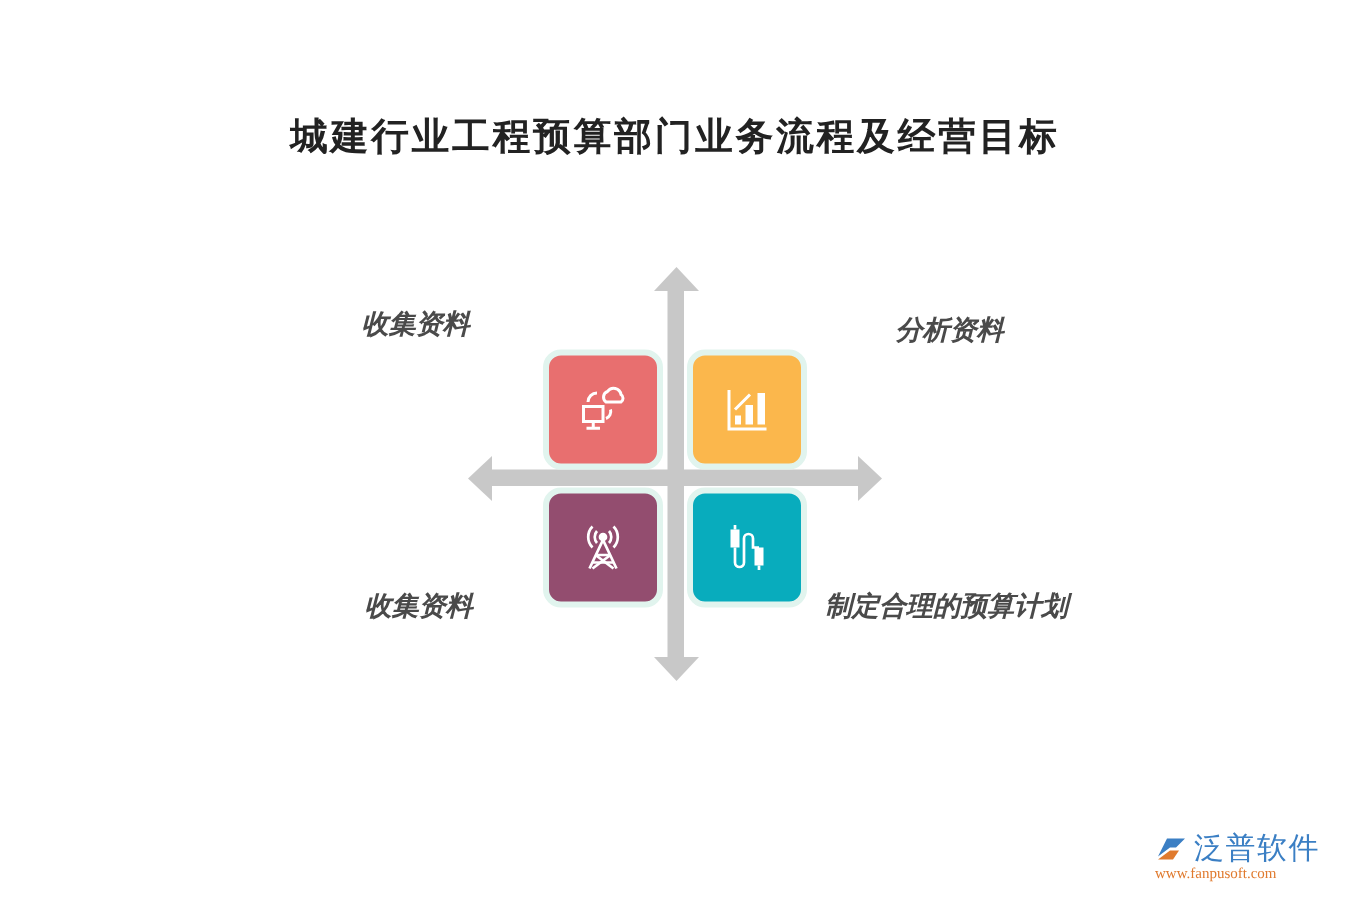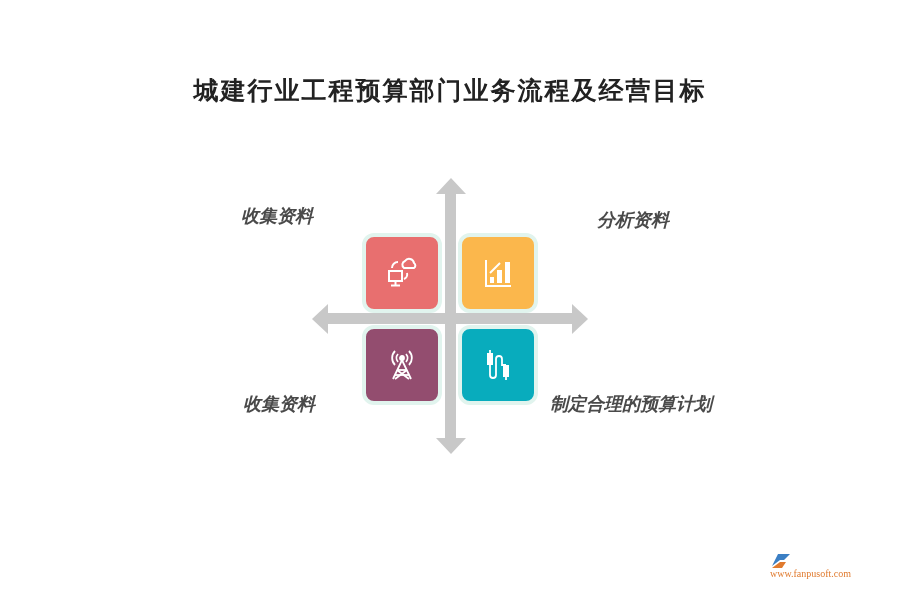--- a/index.html
+++ b/index.html
@@ -84,15 +84,16 @@
   </div>
   <div class="label" style="left:550px; top:392px;">制定合理的预算计划</div>
 </div>
 
 <div class="logo">
   <div class="logo-row">
     <svg width="22" height="18" viewBox="0 0 22 18">
       <polygon points="2,14 8,2 20,2 14,8 10,8" fill="#3b7fc4"></polygon>
       <polygon points="2,16 10,10 16,10 12,16" fill="#e07a2e"></polygon>
     </svg>
+    <span class="logo-text">泛普软件</span>
   </div>
   <div class="logo-url">www.fanpusoft.com</div>
 </div>
 
 </body></html>

